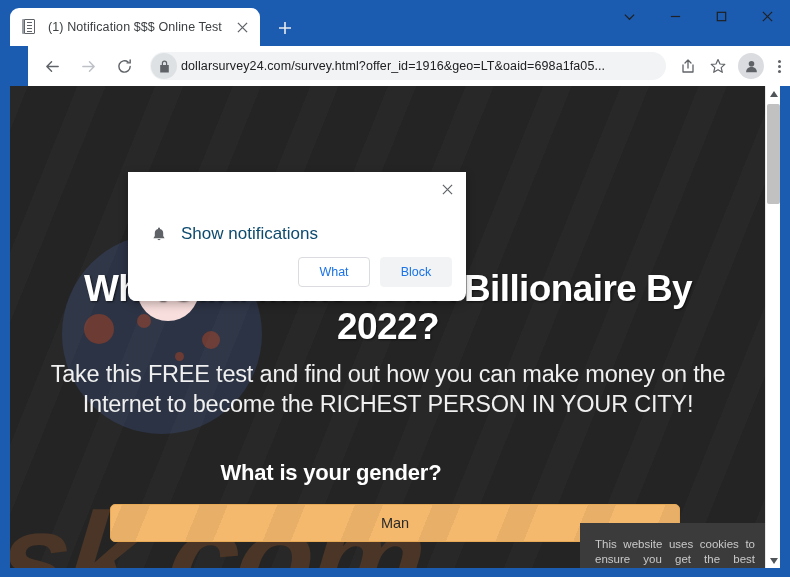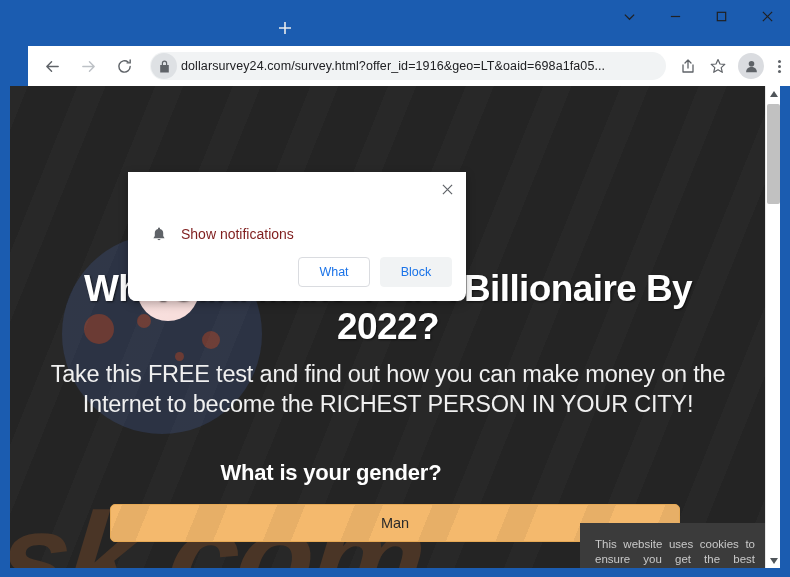--- a/index.html
+++ b/index.html
@@ -311,21 +311,21 @@
     position: absolute; left: 20px; top: 51px;
     display: flex; align-items: center;
   }
   #bell-icon {
     width: 22px; height: 22px; flex: 0 0 22px;
     display: flex; align-items: center; justify-content: center;
     color: #5f6368; margin-right: 11px;
   }
   #bell-icon svg { width: 14px; height: 15px; }
   #dialog-permission-label {
-    font-size: 14px; color: #7f1d1d;
+    font-size: 17px; color: #0c4a6e;
   }
   #dialog-actions {
     position: absolute; right: 14px; bottom: 14px;
     display: flex; gap: 10px;
   }
   .dialog-btn {
     min-width: 72px; height: 30px; padding: 0 14px;
     background: #ffffff;
     border: 1px solid #dadce0; border-radius: 4px;
     color: #1a73e8; font-size: 12.5px;
@@ -335,20 +335,32 @@
   .dialog-btn.secondary { background: #f1f3f4; border-color: #f1f3f4; }
 </style>
 </head>
 <body>
 
 <div id="window-frame">
 
   <div id="tab-strip">
     <div id="tab-strip-inner">
 
+      <div id="browser-tab">
+        <div id="tab-favicon">
+          <div class="spine"></div>
+          <div class="doc"></div>
+        </div>
+        <div id="tab-title">(1) Notification $$$ Online Test</div>
+        <div id="tab-close">
+          <svg viewBox="0 0 12 12" fill="none" stroke="currentColor" stroke-width="1.4">
+            <path d="M1 1 L11 11 M11 1 L1 11"></path>
+          </svg>
+        </div>
+      </div>
 
       <div id="new-tab-button">
         <svg viewBox="0 0 14 14" fill="none" stroke="currentColor" stroke-width="1.6">
           <path d="M7 1 V13 M1 7 H13"></path>
         </svg>
       </div>
 
     </div>
 
     <div id="window-controls">

